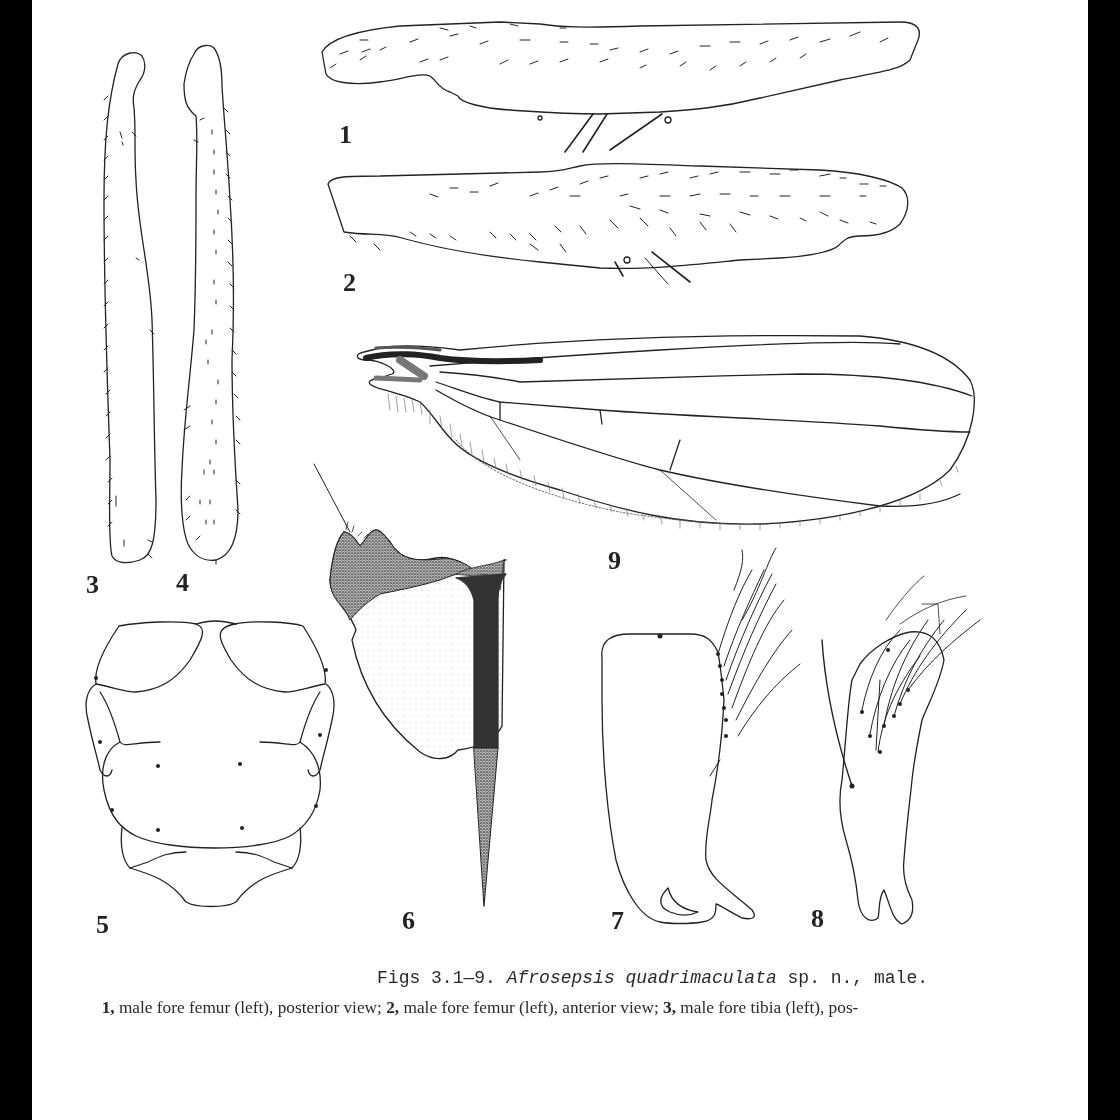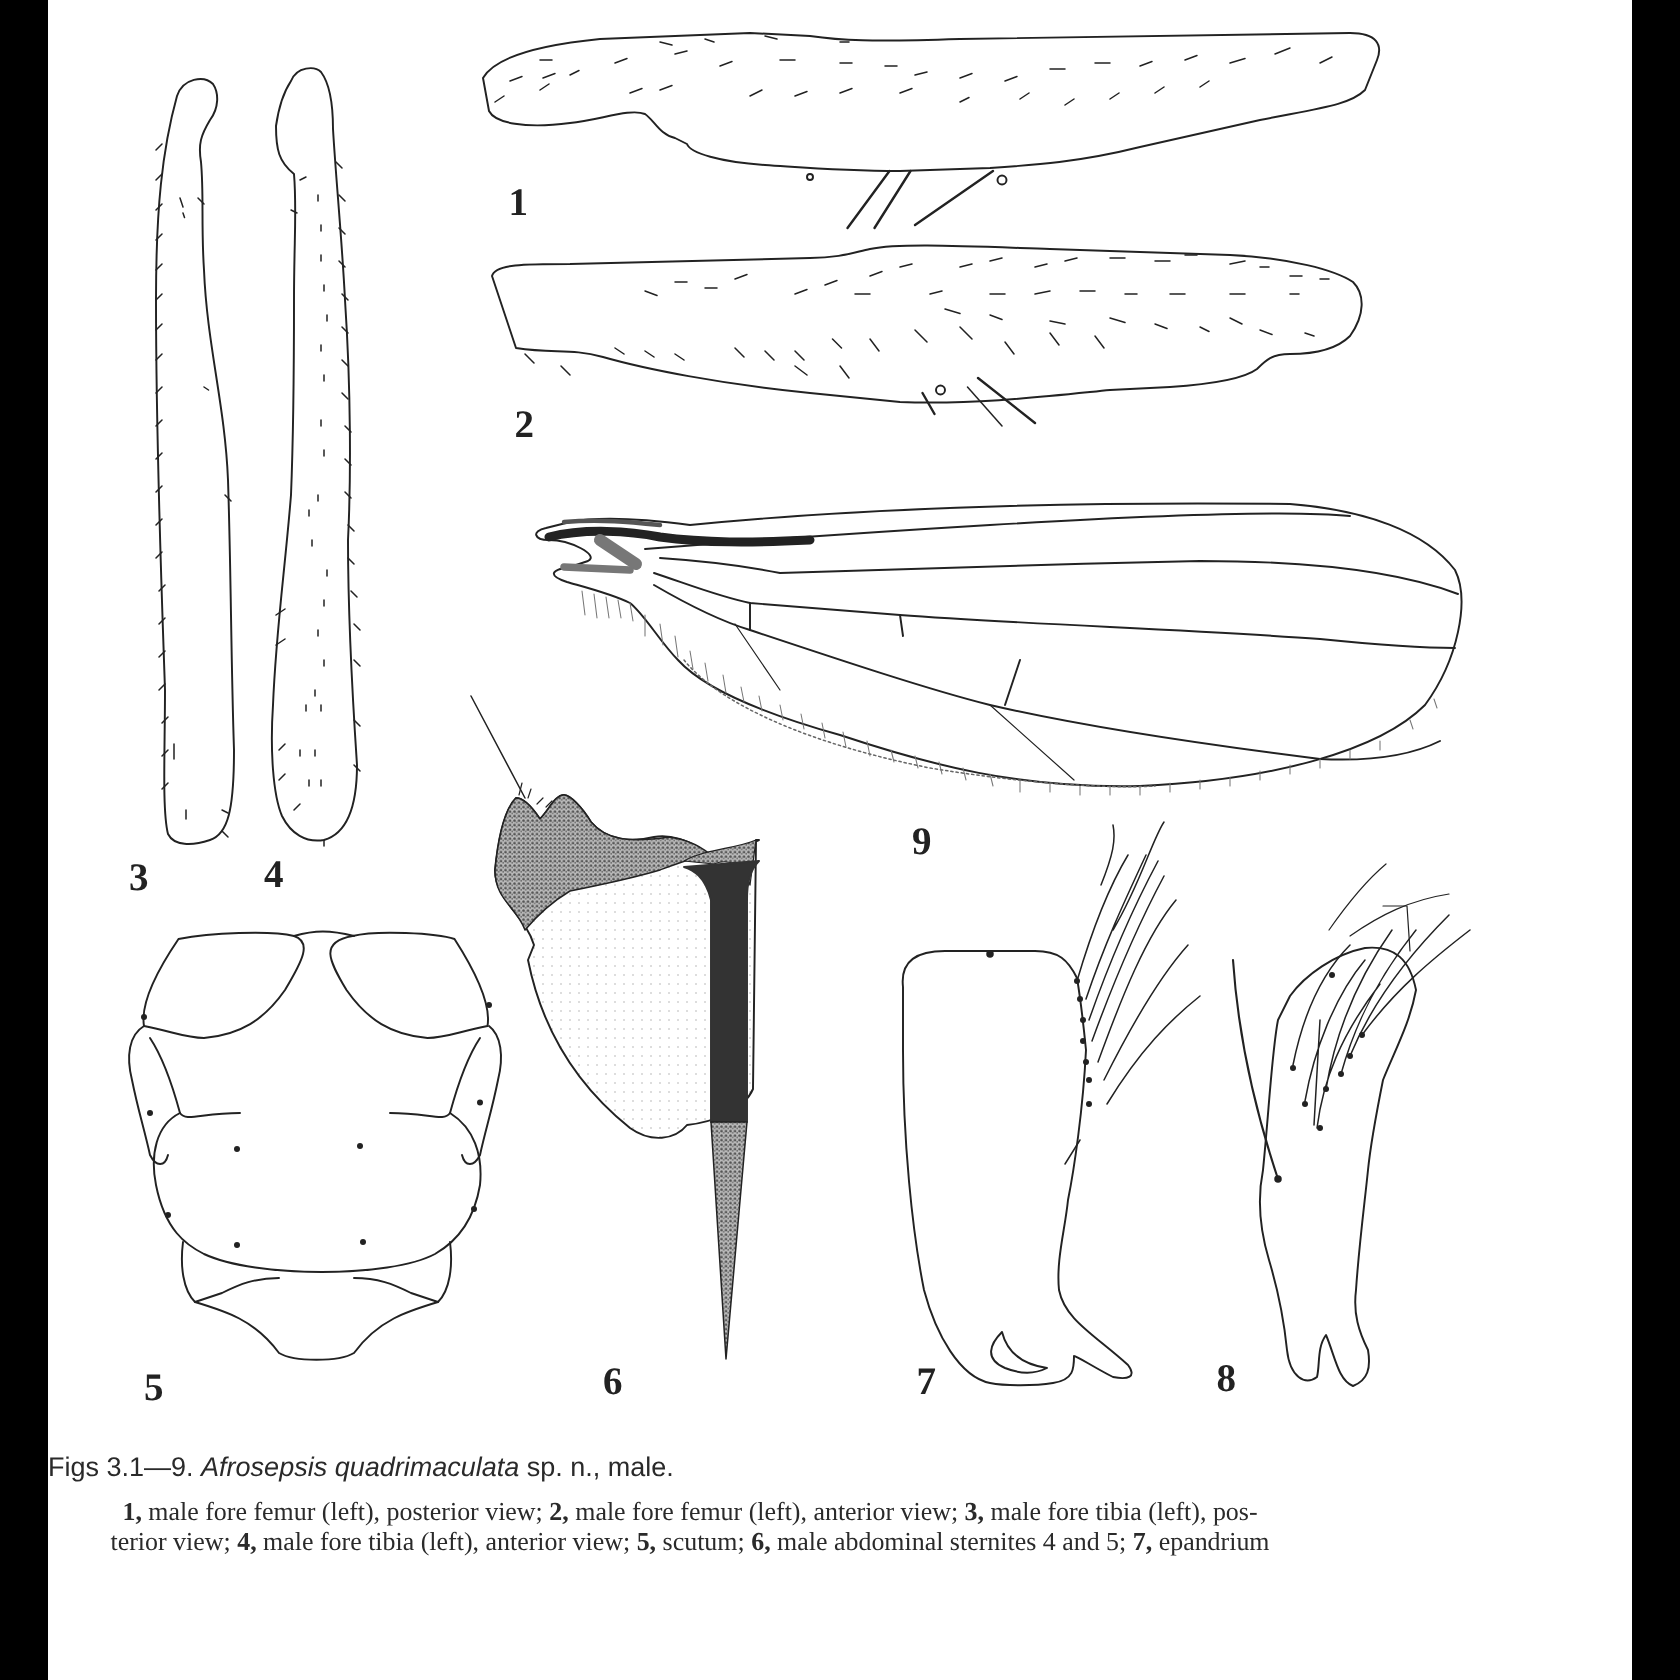--- a/index.html
+++ b/index.html
@@ -1,23 +1,23 @@
 <!DOCTYPE html>
 <html><head>
 <meta charset="utf-8">
 <style>
   html, body { margin:0; padding:0; }
   body { width:1120px; height:1120px; background:#000; position:relative; overflow:hidden; }
   .page { position:absolute; left:32px; top:0; width:1056px; height:1120px; background:#fff; }
   .plate { position:absolute; left:0; top:0; width:1056px; height:960px; }
   .plate svg { position:absolute; left:0; top:0; }
   .fig-label { position:absolute; font-family:"Liberation Serif","DejaVu Serif",serif; font-weight:bold; font-size:26px; color:#222; line-height:1; }
-  .caption-title { position:absolute; left:0; width:896px; top:968px; text-align:left; font-family:Liberation Sans, sans-serif; font-size:18px; color:#2a2a2a; }
+  .caption-title { position:absolute; left:0; width:896px; top:968px; text-align:right; font-family:Liberation Mono, monospace; font-size:18px; color:#2a2a2a; }
   .caption-title .genus { font-style:italic; }
-  .caption-body { position:absolute; left:0; top:998px; width:856px; text-align:center; font-family:"Liberation Serif","DejaVu Serif",serif; font-size:17.3px; line-height:19.5px; color:#2a2a2a; }
+  .caption-body { position:absolute; left:0; top:998px; width:856px; text-align:center; font-family:"Liberation Serif","DejaVu Serif",serif; font-size:17.3px; line-height:19.5px; color:#2a2a2a;padding-left:20px; }
   .caption-body b { font-weight:bold; }
   .line { display:block; white-space:nowrap; }
 </style>
 </head>
 <body>
 
 <div class="page">
   <div class="plate">
     <svg width="1056" height="960" viewBox="32 0 1056 960">
       <defs>
@@ -176,15 +176,14 @@
   </div>
 
   <div class="caption-title">
     <span>Figs 3.1—9.</span>
     <span class="genus">Afrosepsis quadrimaculata</span>
     <span>sp. n., male.</span>
   </div>
 
   <div class="caption-body" id="caption-body">
       <span class="line"><b>1,</b><span> male fore femur (left), posterior view; </span><b>2,</b><span> male fore femur (left), anterior view; </span><b>3,</b><span> male fore tibia (left), pos-</span></span>
-      <span class="line"><span>terior view; </span><b>4,</b><span> male fore tibia (left), anterior view; </span><b>5,</b><span> scutum; </span><b>6,</b><span> male abdominal sternites 4 and 5; </span><b>7,</b><span> epandrium</span></span>
     </div>
 </div>
 
 </body></html>

